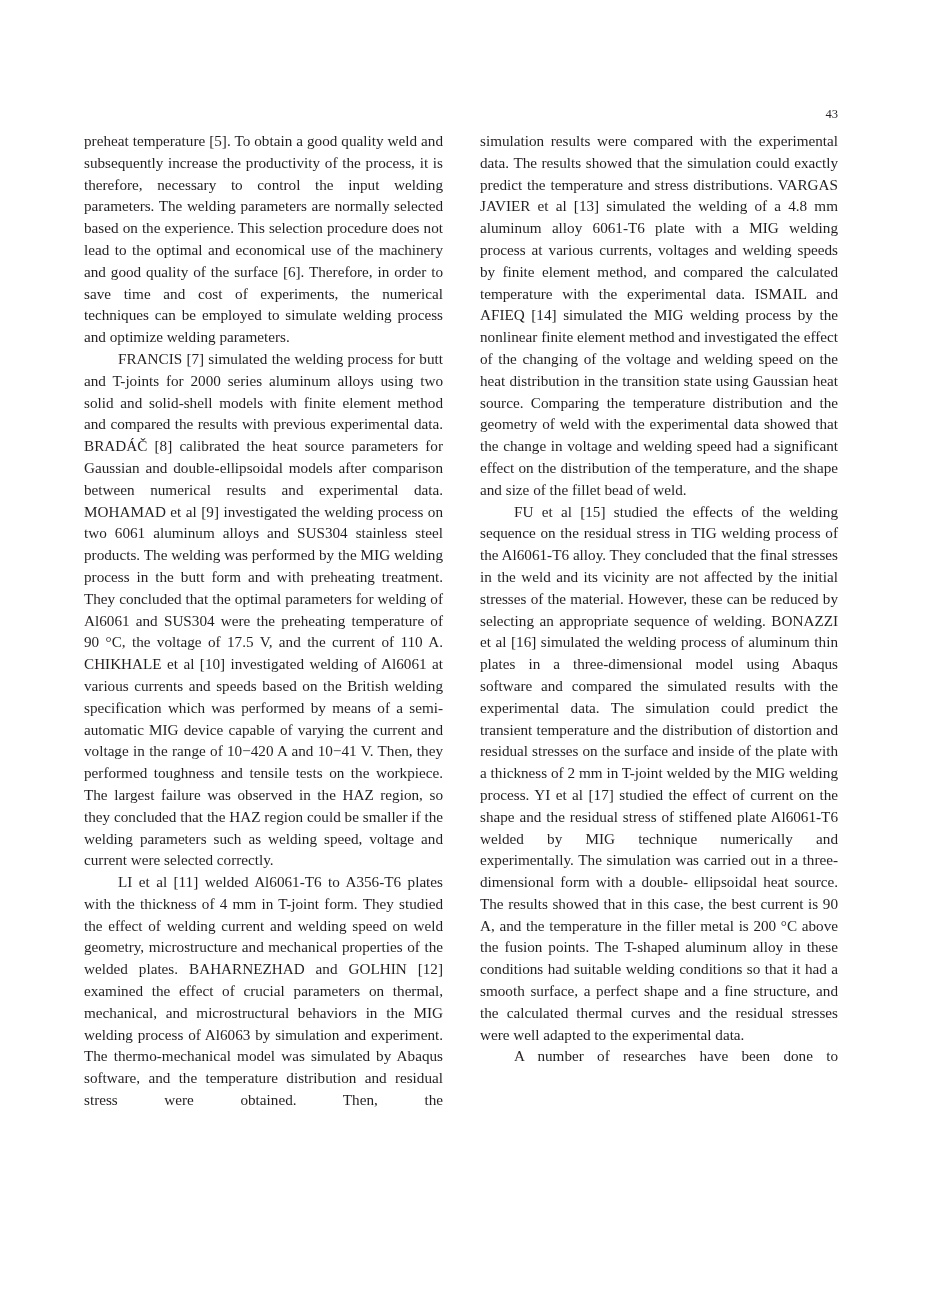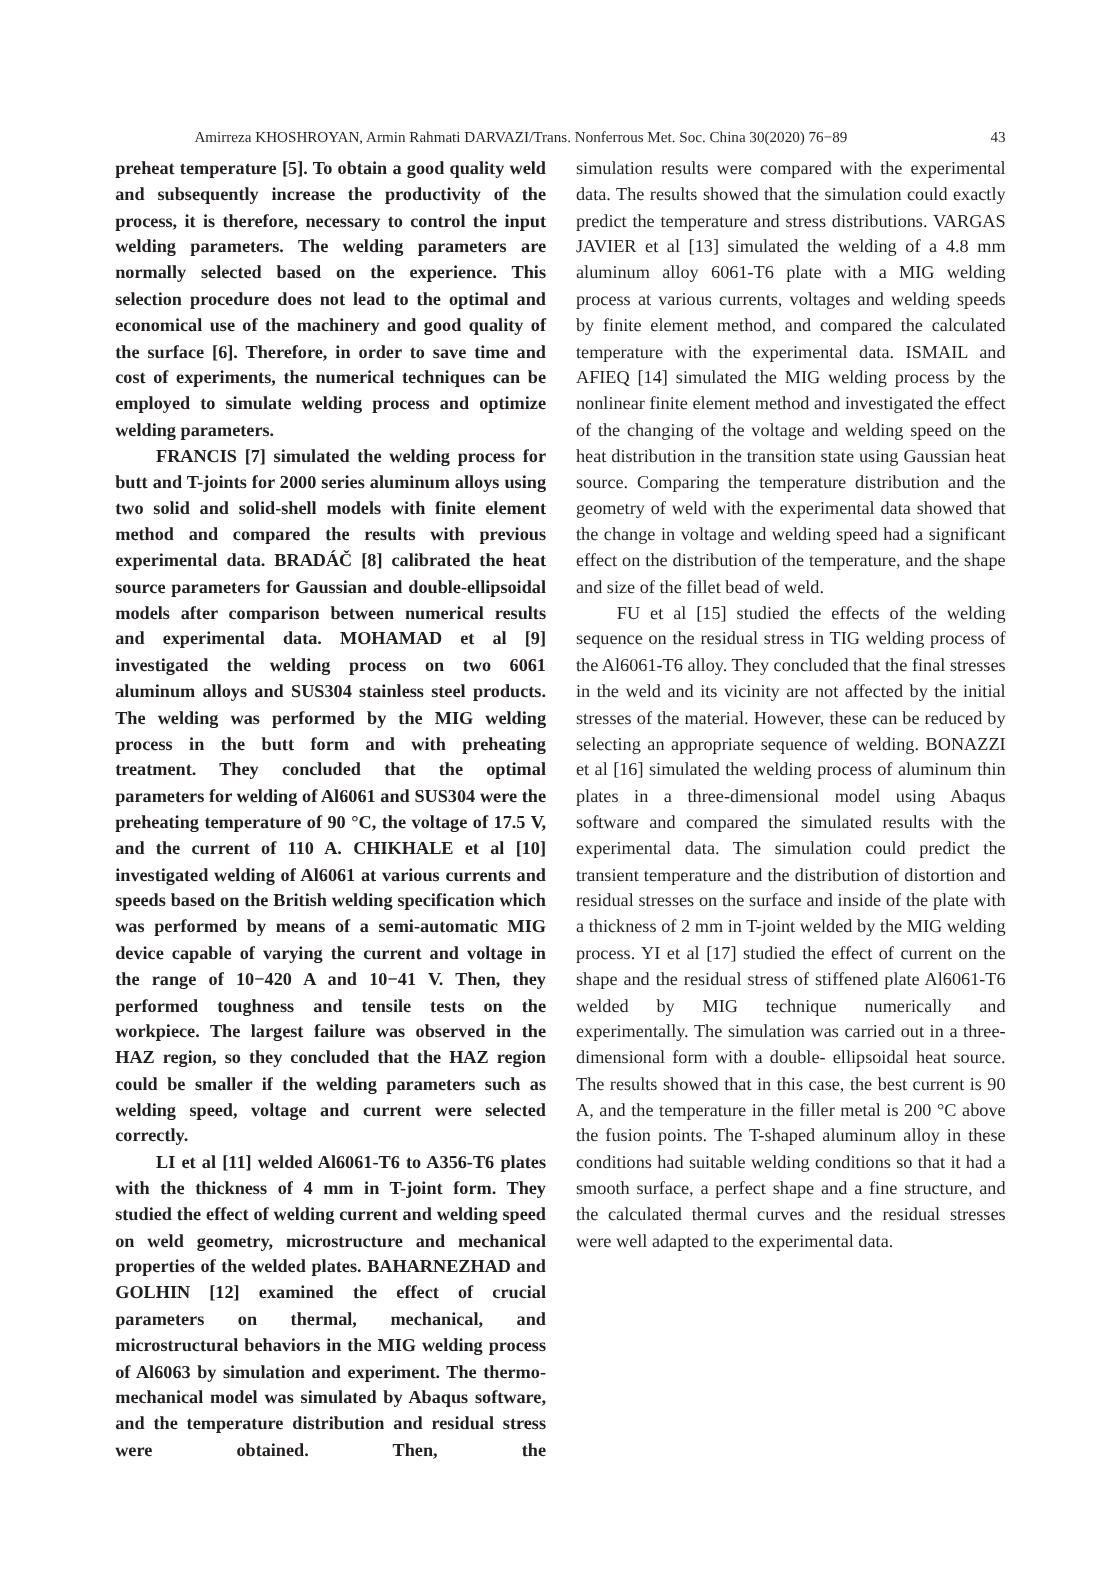--- a/index.html
+++ b/index.html
@@ -37,43 +37,43 @@
     }
     .column {
       position: absolute;
       top: 130px;
       width: 359px;
       font-size: 15.2px;
       line-height: 21.8px;
       text-align: justify;
       hyphens: none;
     }
-    .column.left { left: 96px; font-weight: bold; }
+    .column.left { left: 84px; }
     .column.right { left: 480px; width: 358px; }
     .column p {
       margin: 0;
       padding: 0;
     }
     .column p.indent {
       text-indent: 34px;
     }
     .column p.last-justify {
       text-align-last: justify;
     }
   </style>
 </head>
 <body>
 
 <div class="running-header">
-  <span class="citation">Amirreza KHOSHROYAN, Armin Rahmati DARVAZI/Trans. Nonferrous Met. Soc. China 30(2020) 76−89</span>
   <span class="page-number">43</span>
 </div>
 
 <div class="column left">
   <p>preheat temperature [5]. To obtain a good quality weld and subsequently increase the productivity of the process, it is therefore, necessary to control the input welding parameters. The welding parameters are normally selected based on the experience. This selection procedure does not lead to the optimal and economical use of the machinery and good quality of the surface [6]. Therefore, in order to save time and cost of experiments, the numerical techniques can be employed to simulate welding process and optimize welding parameters.</p>
   <p class="indent">FRANCIS [7] simulated the welding process for butt and T-joints for 2000 series aluminum alloys using two solid and solid-shell models with finite element method and compared the results with previous experimental data. BRADÁČ [8] calibrated the heat source parameters for Gaussian and double-ellipsoidal models after comparison between numerical results and experimental data. MOHAMAD et al [9] investigated the welding process on two 6061 aluminum alloys and SUS304 stainless steel products. The welding was performed by the MIG welding process in the butt form and with preheating treatment. They concluded that the optimal parameters for welding of Al6061 and SUS304 were the preheating temperature of 90 °C, the voltage of 17.5 V, and the current of 110 A. CHIKHALE et al [10] investigated welding of Al6061 at various currents and speeds based on the British welding specification which was performed by means of a semi-automatic MIG device capable of varying the current and voltage in the range of 10−420 A and 10−41 V. Then, they performed toughness and tensile tests on the workpiece. The largest failure was observed in the HAZ region, so they concluded that the HAZ region could be smaller if the welding parameters such as welding speed, voltage and current were selected correctly.</p>
   <p class="indent last-justify">LI et al [11] welded Al6061-T6 to A356-T6 plates with the thickness of 4 mm in T-joint form. They studied the effect of welding current and welding speed on weld geometry, microstructure and mechanical properties of the welded plates. BAHARNEZHAD and GOLHIN [12] examined the effect of crucial parameters on thermal, mechanical, and microstructural behaviors in the MIG welding process of Al6063 by simulation and experiment. The thermo-mechanical model was simulated by Abaqus software, and the temperature distribution and residual stress were obtained. Then, the</p>
 </div>
 
 <div class="column right">
   <p>simulation results were compared with the experimental data. The results showed that the simulation could exactly predict the temperature and stress distributions. VARGAS JAVIER et al [13] simulated the welding of a 4.8 mm aluminum alloy 6061-T6 plate with a MIG welding process at various currents, voltages and welding speeds by finite element method, and compared the calculated temperature with the experimental data. ISMAIL and AFIEQ [14] simulated the MIG welding process by the nonlinear finite element method and investigated the effect of the changing of the voltage and welding speed on the heat distribution in the transition state using Gaussian heat source. Comparing the temperature distribution and the geometry of weld with the experimental data showed that the change in voltage and welding speed had a significant effect on the distribution of the temperature, and the shape and size of the fillet bead of weld.</p>
   <p class="indent">FU et al [15] studied the effects of the welding sequence on the residual stress in TIG welding process of the Al6061-T6 alloy. They concluded that the final stresses in the weld and its vicinity are not affected by the initial stresses of the material. However, these can be reduced by selecting an appropriate sequence of welding. BONAZZI et al [16] simulated the welding process of aluminum thin plates in a three-dimensional model using Abaqus software and compared the simulated results with the experimental data. The simulation could predict the transient temperature and the distribution of distortion and residual stresses on the surface and inside of the plate with a thickness of 2 mm in T-joint welded by the MIG welding process. YI et al [17] studied the effect of current on the shape and the residual stress of stiffened plate Al6061-T6 welded by MIG technique numerically and experimentally. The simulation was carried out in a three-dimensional form with a double- ellipsoidal heat source. The results showed that in this case, the best current is 90 A, and the temperature in the filler metal is 200 °C above the fusion points. The T-shaped aluminum alloy in these conditions had suitable welding conditions so that it had a smooth surface, a perfect shape and a fine structure, and the calculated thermal curves and the residual stresses were well adapted to the experimental data.</p>
+  <p class="indent last-justify">A number of researches have been done to</p>
 </div>
 
 </body></html>

